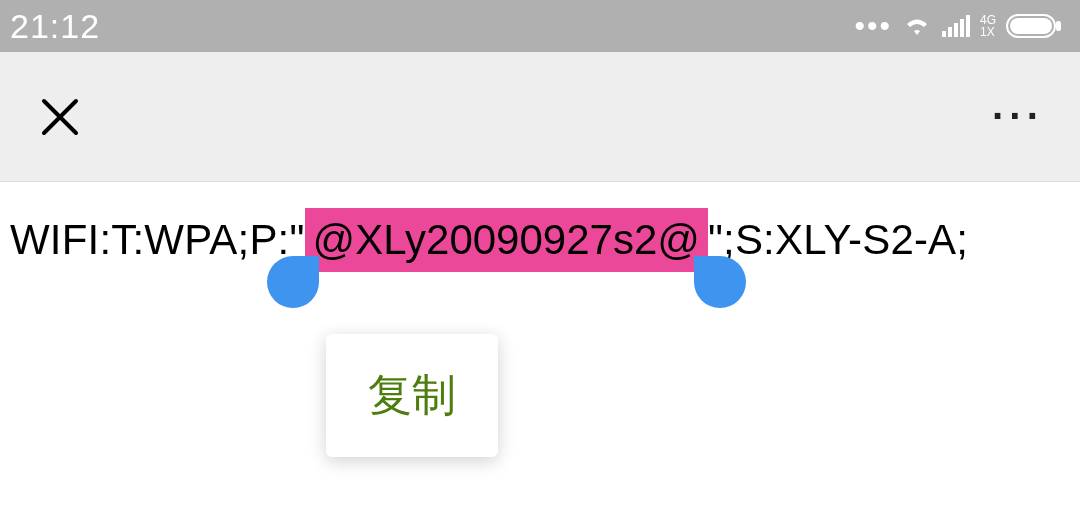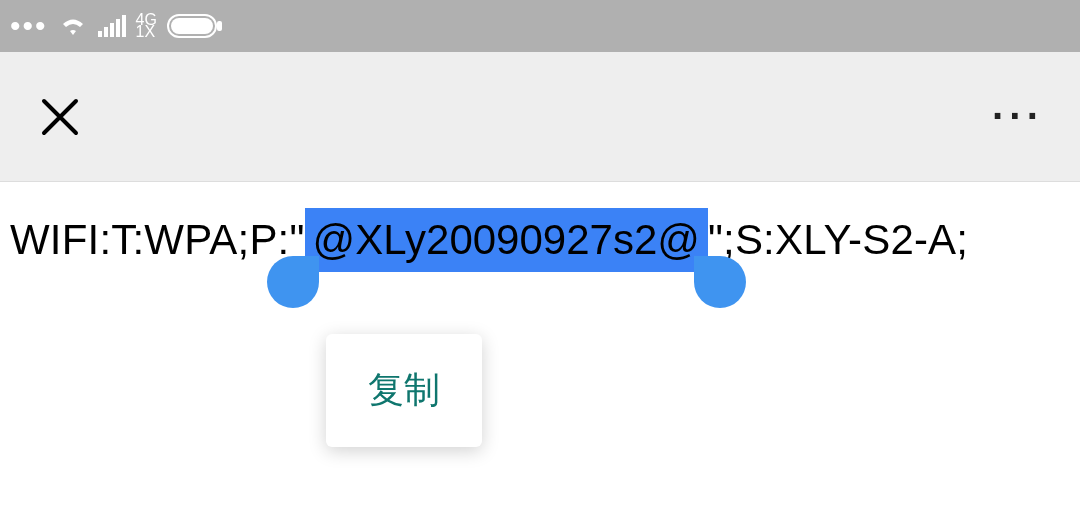--- a/index.html
+++ b/index.html
@@ -33,21 +33,21 @@
 .status-dots {
   font-size: 30px;
   letter-spacing: 2px;
   line-height: 1;
 }
 .wifi-icon, .signal-icon, .battery-icon {
   display: inline-flex;
   align-items: center;
 }
 .net-label {
-  font-size: 16px;
+  font-size: 12px;
   line-height: 12px;
   font-weight: 500;
   margin-left: -2px;
 }
 .app-bar {
   height: 130px;
   background: #eeeeee;
   border-bottom: 1px solid #ddd;
   display: flex;
   align-items: center;
@@ -71,21 +71,21 @@
 }
 .content {
   padding: 26px 10px 0 10px;
   font-size: 42px;
   color: #000;
   white-space: nowrap;
   position: relative;
 }
 .content .pre, .content .post { letter-spacing: 0.2px; }
 .sel {
-  background: #3b82f6;
+  background: #ec4899;
   position: relative;
   display: inline-block;
   padding: 8px;
 }
 .handle {
   position: absolute;
   width: 52px;
   height: 52px;
   background: #3f94f0;
   border-radius: 50%;
@@ -98,30 +98,31 @@
   top: 334px;
   left: 326px;
   background: #fff;
   border-radius: 6px;
   box-shadow: 0 4px 18px rgba(0,0,0,0.18);
   display: flex;
   padding: 32px 42px;
   gap: 64px;
 }
 .menu-item {
-  font-size: 36px;
-  color: #0f766e;
+  font-size: 44px;
+  color: #4d7c0f;
   cursor: pointer;
   white-space: nowrap;
 }
 </style>
 </head>
 <body>
 
 <div class="status-bar">
+  <span class="status-time">21:12</span>
   <div class="status-right">
     <span class="status-dots">•••</span>
     <span class="wifi-icon">
       <svg width="30" height="24" viewBox="0 0 30 24">
           <path d="M15 21 L18 17 Q15 15 12 17 Z M8 13 Q15 7 22 13 L25 10 Q15 1 5 10 Z" fill="#fff"></path>
         </svg>
     </span>
     <span class="signal-icon">
       <svg width="30" height="22" viewBox="0 0 30 22">
           <rect x="0" y="16" width="4" height="6" fill="#fff"></rect>

